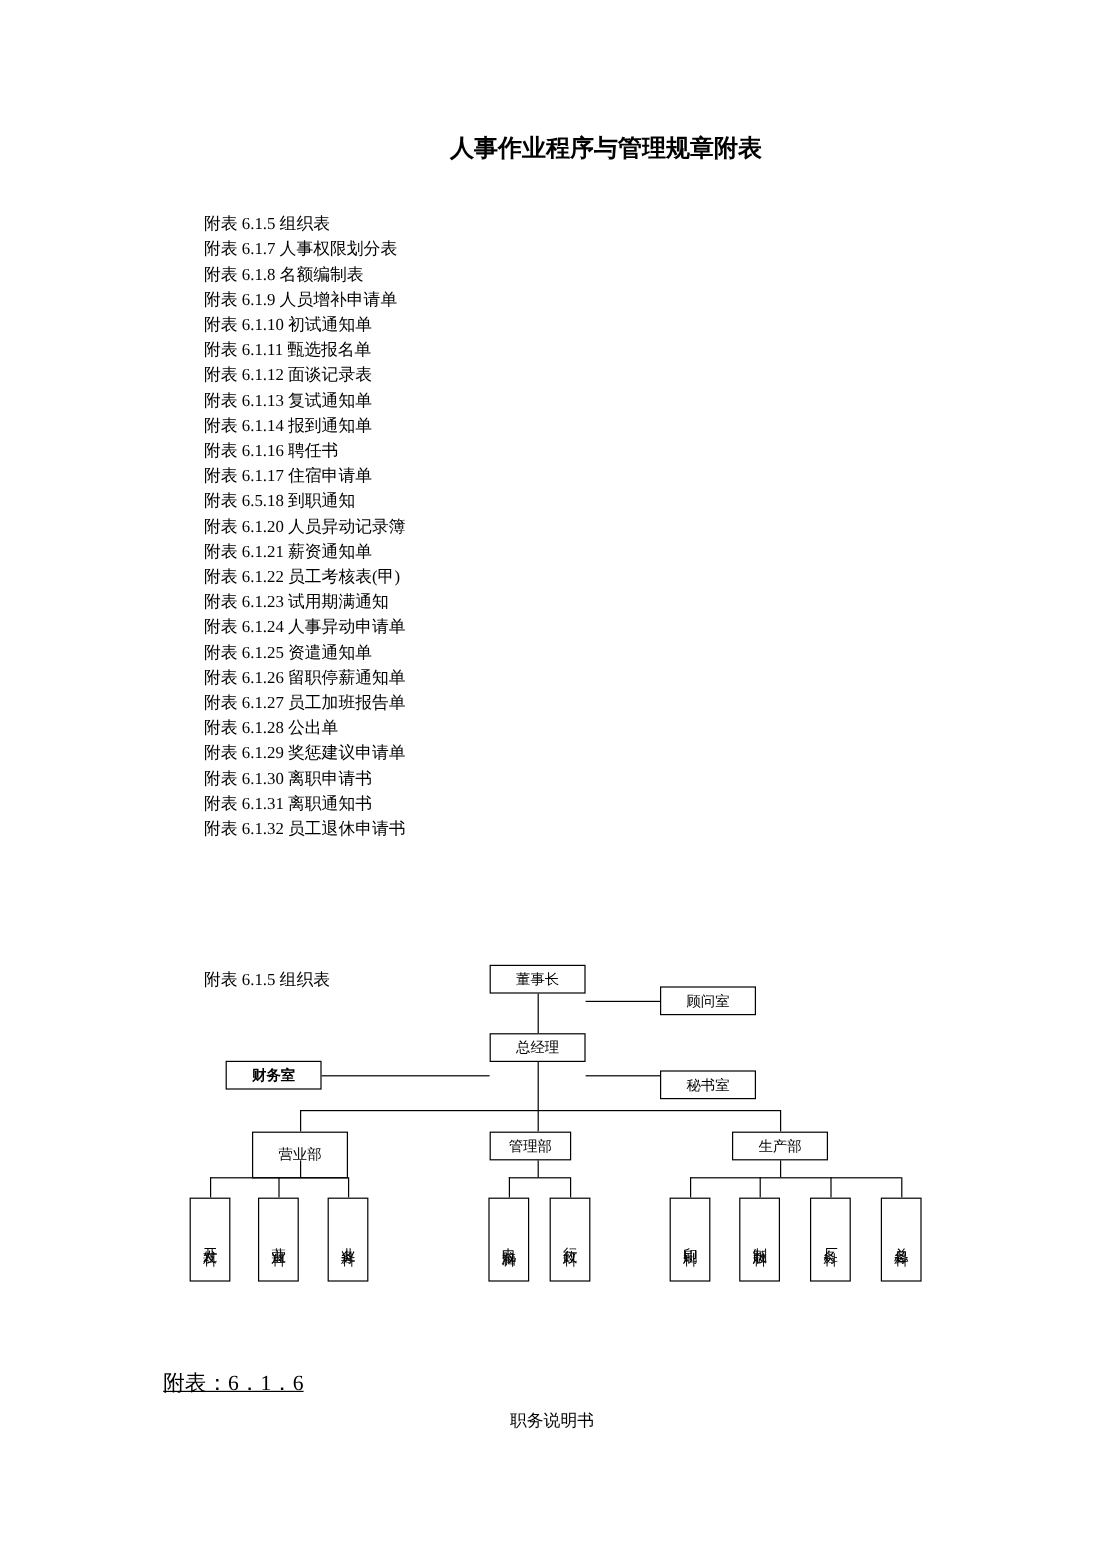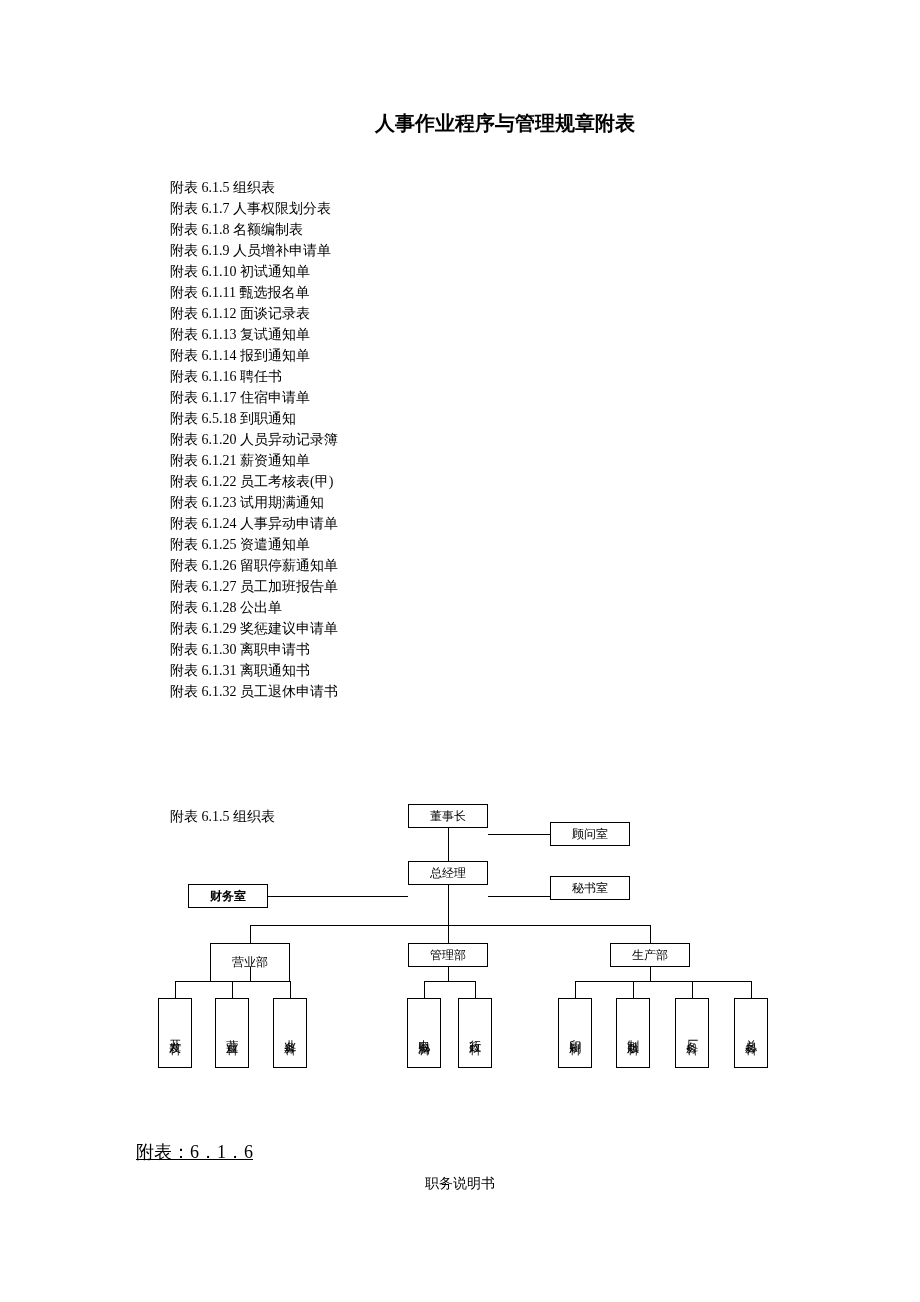--- a/index.html
+++ b/index.html
@@ -106,32 +106,32 @@
 <div class="chart-wrap">
   <div class="chart-label">附表 6.1.5 组织表</div>
 
   <div class="node" style="left:268px; top:-4px; width:80px; height:24px;">董事长</div>
   <div class="node" style="left:410px; top:14px; width:80px; height:24px;">顾问室</div>
   <div class="line" style="left:308px; top:20px; width:1px; height:33px;"></div>
   <div class="line" style="left:348px; top:26px; width:62px; height:1px;"></div>
 
   <div class="node" style="left:268px; top:53px; width:80px; height:24px;">总经理</div>
   <div class="node" style="left:48px; top:76px; width:80px; height:24px;font-weight:bold;">财务室</div>
-  <div class="node" style="left:410px; top:68px; width:80px; height:24px;">秘书室</div>
+  <div class="node" style="left:410px; top:84px; width:80px; height:24px;">秘书室</div>
   <div class="line" style="left:128px; top:88px; width:140px; height:1px;"></div>
   <div class="line" style="left:348px; top:88px; width:62px; height:1px;"></div>
   <div class="line" style="left:308px; top:77px; width:1px; height:40px;"></div>
 
   <div class="line" style="left:110px; top:117px; width:400px; height:1px;"></div>
   <div class="line" style="left:110px; top:117px; width:1px; height:18px;"></div>
   <div class="line" style="left:308px; top:117px; width:1px; height:18px;"></div>
   <div class="line" style="left:510px; top:117px; width:1px; height:18px;"></div>
 
   <div class="node" style="left:70px; top:135px; width:80px; height:39px;">营业部</div>
-  <div class="node" style="left:268px; top:135px; width:80px; height:24px;">管理部</div>
+  <div class="node" style="left:268px; top:135px; width:68px; height:24px;">管理部</div>
   <div class="node" style="left:470px; top:135px; width:80px; height:24px;">生产部</div>
 
   <div class="line" style="left:110px; top:159px; width:1px; height:14px;"></div>
   <div class="line" style="left:35px; top:173px; width:115px; height:1px;"></div>
   <div class="line" style="left:35px; top:173px; width:1px; height:17px;"></div>
   <div class="line" style="left:92px; top:173px; width:1px; height:17px;"></div>
   <div class="line" style="left:150px; top:173px; width:1px; height:17px;"></div>
 
   <div class="line" style="left:308px; top:159px; width:1px; height:14px;"></div>
   <div class="line" style="left:284px; top:173px; width:51px; height:1px;"></div>

